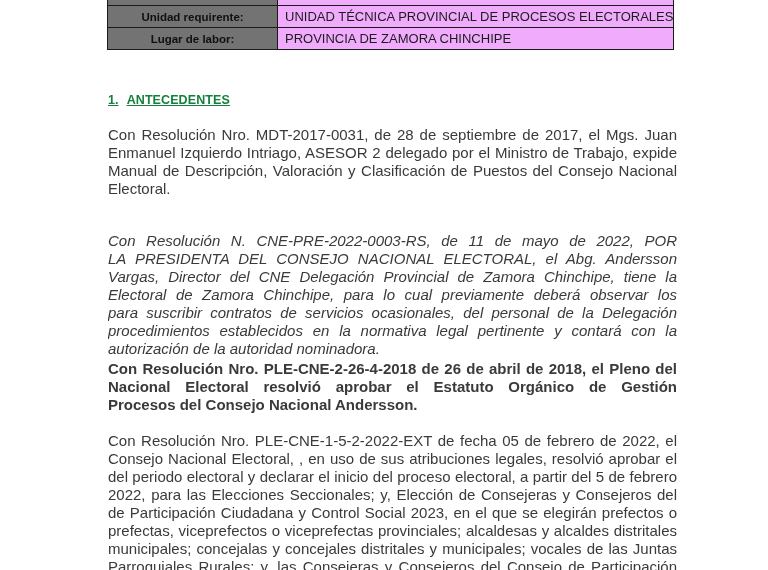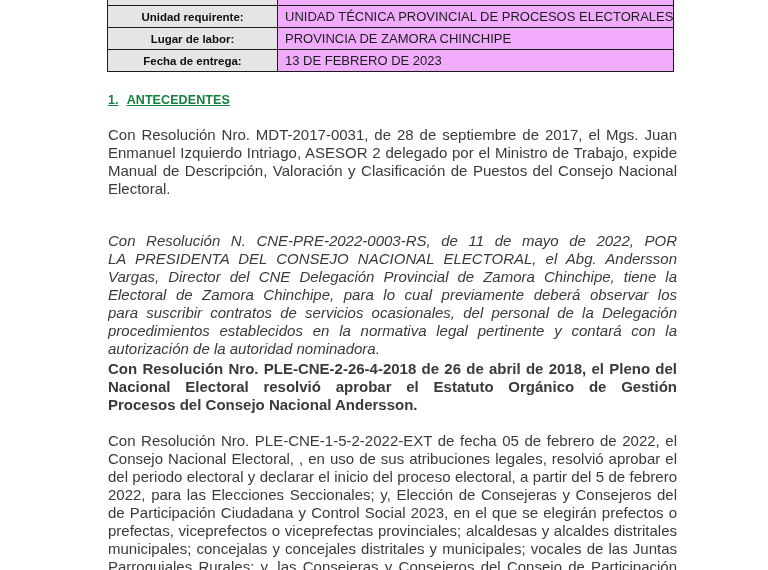--- a/index.html
+++ b/index.html
@@ -29,21 +29,21 @@
     table-layout: fixed;
   }
   table.info-table td {
     border: 1px solid #1b1b1b;
     overflow: hidden;
     white-space: nowrap;
   }
   td.cell-label {
     width: 163px;
     height: 21px;
-    background: #e5e5e5;
+    background: #737373;
     font-weight: bold;
     font-size: 11.5px;
     color: #101010;
     text-align: center;
     padding: 0 3px;
   }
   td.cell-value {
     width: 386px;
     height: 21px;
     background: #f0abfc;
@@ -102,24 +102,20 @@
         <td class="cell-value"></td>
       </tr>
       <tr>
         <td class="cell-label">Unidad requirente:</td>
         <td class="cell-value">UNIDAD TÉCNICA PROVINCIAL DE PROCESOS ELECTORALES</td>
       </tr>
       <tr>
         <td class="cell-label">Lugar de labor:</td>
         <td class="cell-value">PROVINCIA DE ZAMORA CHINCHIPE</td>
       </tr>
-      <tr>
-        <td class="cell-label">Fecha de entrega:</td>
-        <td class="cell-value">13 DE FEBRERO DE 2023</td>
-      </tr>
     </tbody>
   </table>
 
   <div class="section-heading">
     <span class="h-num">1.</span><span>ANTECEDENTES</span>
   </div>
 
   <div class="para" id="para-1">
     <div class="tline">Con Resolución Nro. MDT-2017-0031, de 28 de septiembre de 2017, el Mgs. Juan</div>
     <div class="tline">Enmanuel Izquierdo Intriago, ASESOR 2 delegado por el Ministro de Trabajo, expide el</div>

